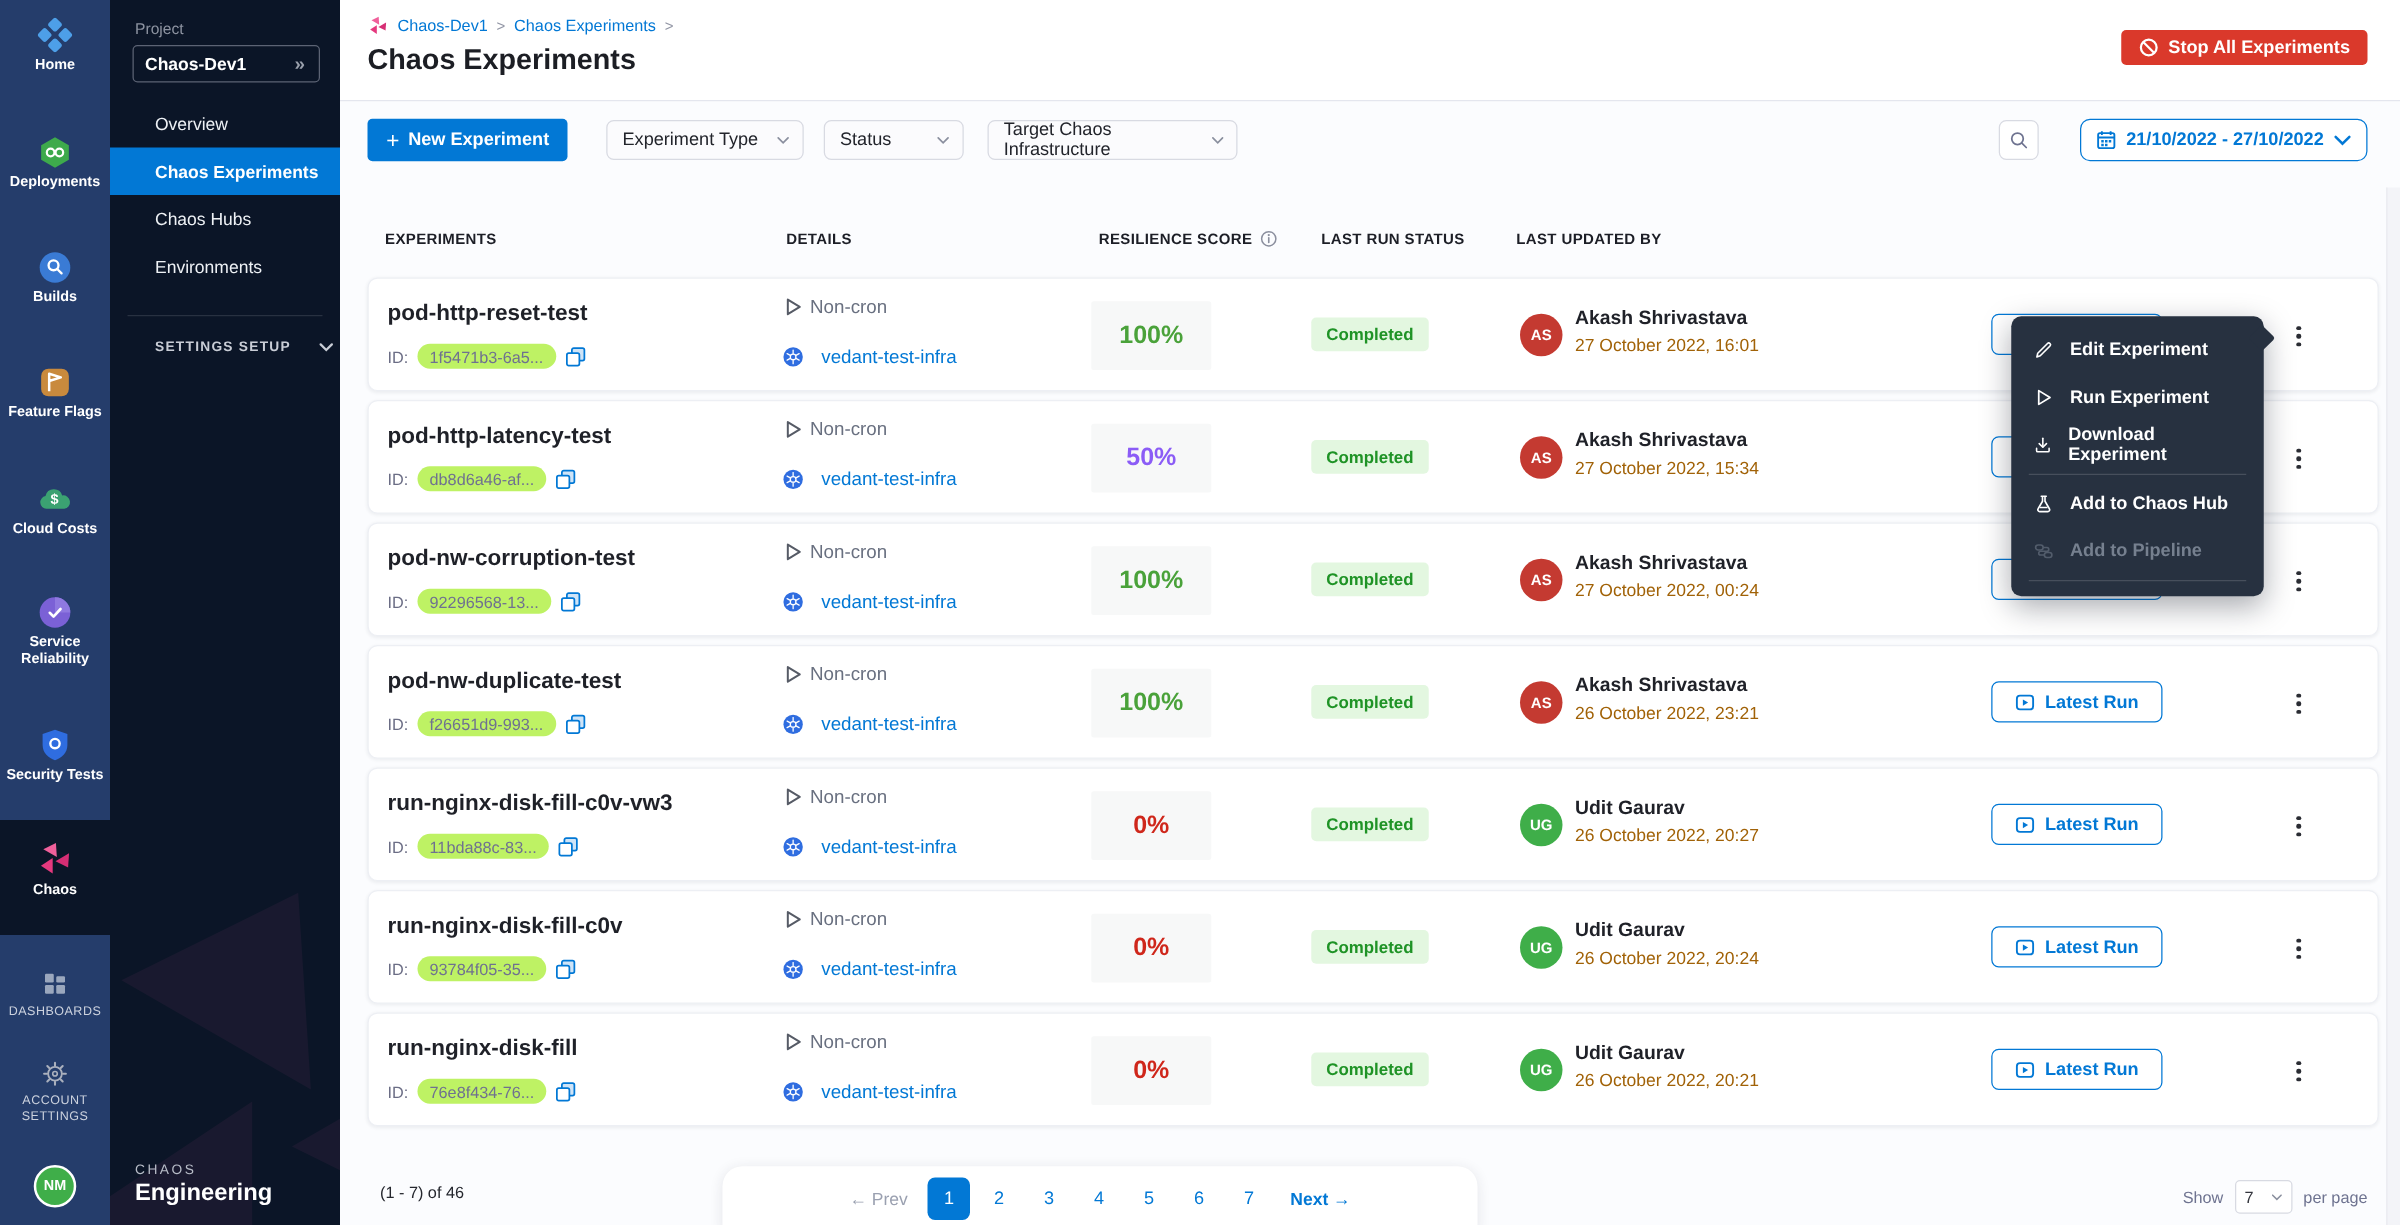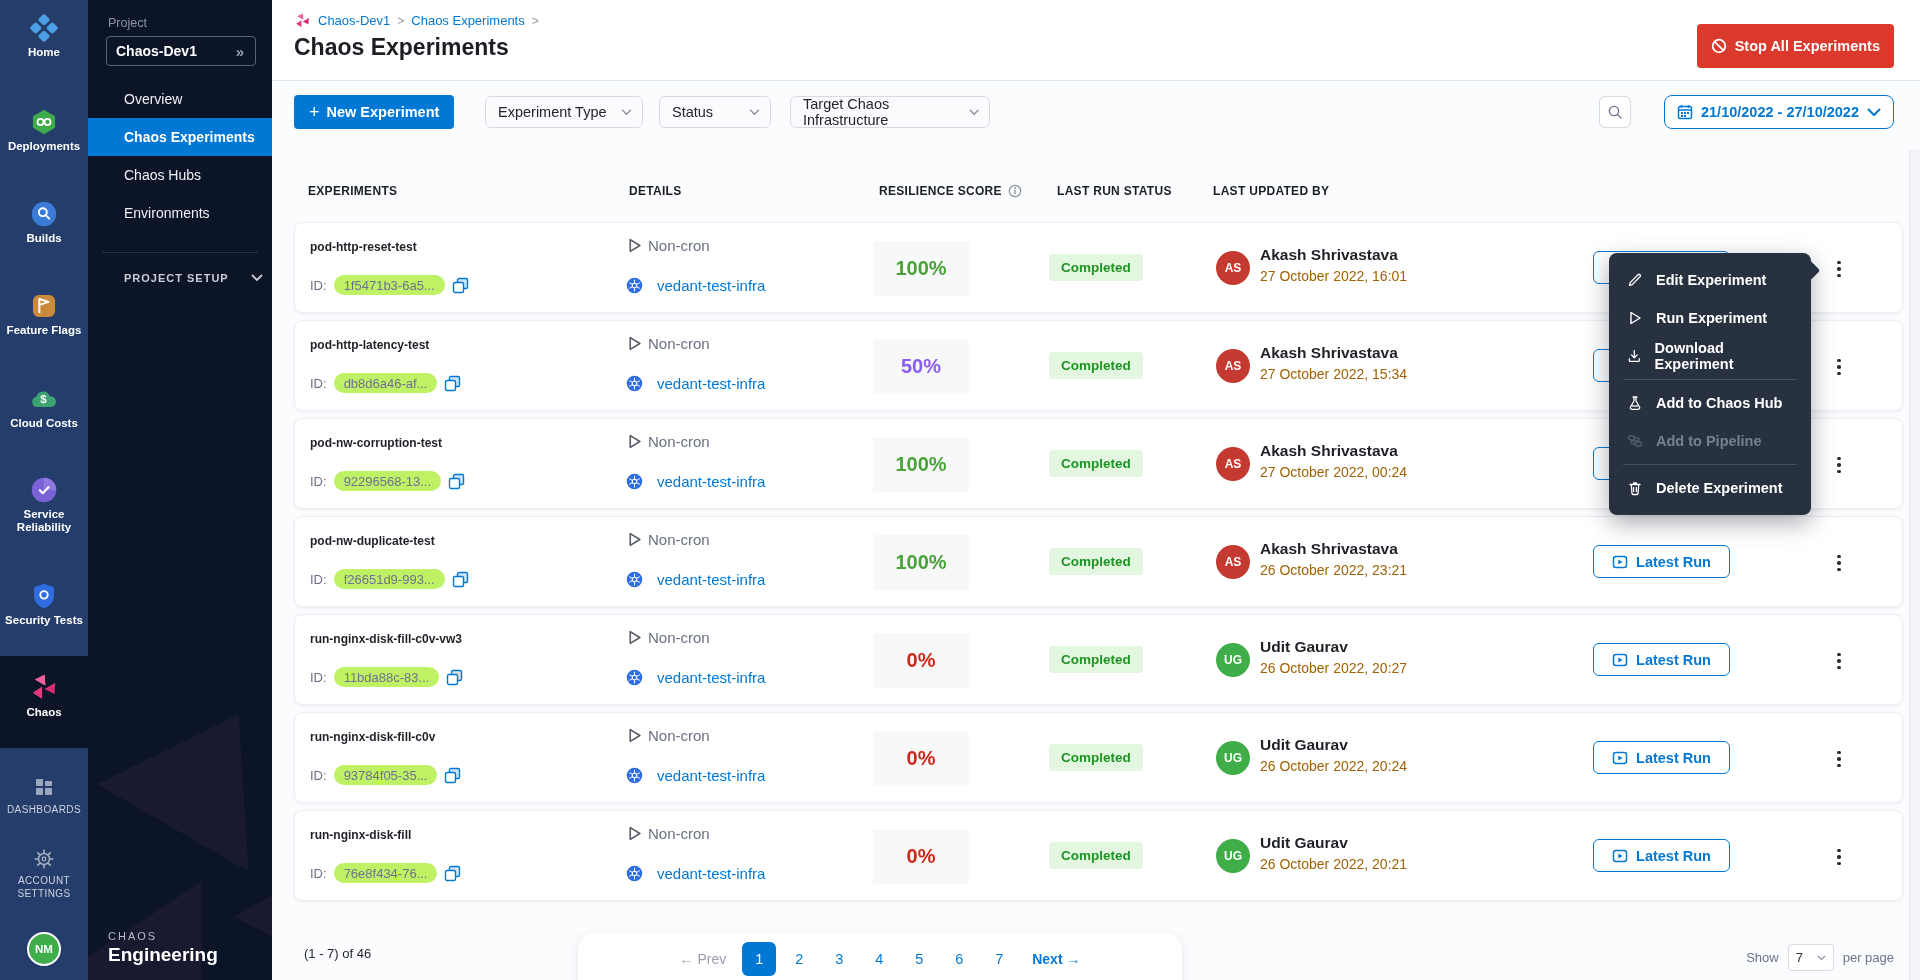--- a/index.html
+++ b/index.html
@@ -37,21 +37,21 @@
   .brand-small { font-size:11px; letter-spacing:2px; color:#b7bcc7; display:block; margin-bottom:2px; }
   .brand-big { font-size:19px; font-weight:700; display:block; }
 
   
   .main { position:relative; flex:1; height:100%; background:#fbfcfe; overflow:hidden; }
   .main-header { position:absolute; left:0; right:0; top:0; height:81px; background:#fff; border-bottom:1px solid #e4e6ee; }
   .breadcrumb { position:absolute; left:22px; top:12px; display:flex; align-items:center; gap:7px; font-size:13px; }
   .crumb-link { color:#0278d5; cursor:pointer; }
   .crumb-sep { color:#9296a5; font-size:12px; }
   .page-title { position:absolute; left:22px; top:34px; font-size:23px; font-weight:700; color:#1c1e24; }
-  .stop-btn { position:absolute; right:26px; top:24px; height:44px; background:#da392b; border-radius:4px;
+  .stop-btn { position:absolute; right:26px; top:24px; height:28px; background:#da392b; border-radius:4px;
     color:#fff; font-size:14.5px; font-weight:700; display:flex; align-items:center; gap:8px; padding:0 14px; }
 
   .toolbar-btn-new { position:absolute; left:22px; top:95px; height:34px; background:#0278d5; border-radius:4px;
     color:#fff; font-size:14.5px; font-weight:700; display:flex; align-items:center; gap:7px; padding:0 15px; }
   .filter-dd { position:absolute; top:96px; height:32px; background:#fbfbfd; border:1px solid #d8dae2;
     border-radius:6px; display:flex; align-items:center; justify-content:space-between; padding:0 10px 0 12px;
     font-size:14.5px; color:#22242b; }
   .dd-type { left:213px; width:158px; }
   .dd-status { left:387px; width:112px; }
   .dd-target { left:518px; width:200px; }
@@ -61,21 +61,21 @@
     background:#fff; color:#0278d5; font-size:14.5px; font-weight:700; display:flex; align-items:center; gap:8px; padding:0 12px; }
 
   
   .col-head { position:absolute; top:184px; font-size:12px; font-weight:700; letter-spacing:.3px; color:#1c1e26; }
   .ch-exp { left:36px; } .ch-det { left:357px; } .ch-score { left:607px; display:flex; gap:6px; align-items:center; }
   .ch-status { left:785px; } .ch-updated { left:941px; }
 
   .rows-wrap { position:absolute; left:22px; top:222px; width:1609px; }
   .exp-card { position:relative; height:91px; margin-bottom:7px; background:#fff; border:1px solid #edeff4;
     border-radius:8px; box-shadow:0 1px 3px rgba(35,38,59,.07); }
-  .exp-name { position:absolute; left:15px; top:17px; font-size:12px; font-weight:700; color:#1f2128; }
+  .exp-name { position:absolute; left:15px; top:17px; font-size:18px; font-weight:700; color:#1f2128; }
   .id-line { position:absolute; left:15px; top:52px; display:flex; align-items:center; gap:7px; font-size:13px; color:#6b6d85; }
   .id-chip { background:#bef264; border-radius:10px; padding:2.5px 10px; font-size:13px; color:#6f7190; }
   .det-line1 { position:absolute; left:331px; top:14px; display:flex; align-items:center; gap:5px;
     font-size:15px; color:#697080; }
   .det-line2 { position:absolute; left:331px; top:54px; display:flex; align-items:center; gap:14px; font-size:15px; }
   .infra-link { color:#0278d5; cursor:pointer; }
   .score { position:absolute; left:578px; top:18px; width:96px; height:55px; background:#f7f8f8; border-radius:2px;
     display:flex; align-items:center; justify-content:center; font-size:20px; font-weight:700; }
   .score.green { color:#4aa23a; } .score.amber { color:#8b5cf6; } .score.red { color:#cf271b; }
   .status-badge { position:absolute; left:754px; top:31px; height:27px; background:#e3f7e0; border-radius:4px;
@@ -232,21 +232,21 @@
     <span class="collapse-btn">»</span>
   </div>
   <ul class="pnav-list">
     <li class="pnav-item">Overview</li>
     <li class="pnav-item active">Chaos Experiments</li>
     <li class="pnav-item">Chaos Hubs</li>
     <li class="pnav-item">Environments</li>
   </ul>
   <div class="pnav-divider"></div>
   <div class="pnav-section">
-    <span>PROJECT SETUP</span>
+    <span>SETTINGS SETUP</span>
     <svg width="12" height="8" viewBox="0 0 12 8">
       <polyline points="1.5,1.5 6,6 10.5,1.5" fill="none" stroke="#c9cdd6" stroke-width="1.8" stroke-linecap="round"></polyline>
     </svg>
   </div>
   <div class="pnav-brand">
     <span class="brand-small">CHAOS</span>
     <span class="brand-big">Engineering</span>
   </div>
 </nav>
 
@@ -700,28 +700,20 @@
     </div>
     <div class="ctx-item disabled">
       <svg width="16" height="16" viewBox="0 0 16 16">
         <rect x="1.5" y="3" width="6" height="4" rx="2" fill="none" stroke="#76808f" stroke-width="1.3"></rect>
         <rect x="8.5" y="9" width="6" height="4" rx="2" fill="none" stroke="#76808f" stroke-width="1.3"></rect>
         <path d="M7.5 5 h3 a1.5 1.5 0 0 1 0 3 h-5 a1.5 1.5 0 0 0 0 3 h3" fill="none" stroke="#76808f" stroke-width="1.3"></path>
       </svg>
       <span>Add to Pipeline</span>
     </div>
     <div class="ctx-divider"></div>
-    <div class="ctx-item">
-      <svg width="16" height="16" viewBox="0 0 16 16">
-        <path d="M3 4.5 h10 M6.5 4.5 v-1.5 h3 v1.5 M4.3 4.5 l0.7 9 a1 1 0 0 0 1 1 h4 a1 1 0 0 0 1 -1 l0.7 -9" fill="none" stroke="#fff" stroke-width="1.3" stroke-linecap="round" stroke-linejoin="round"></path>
-        <line x1="6.6" y1="7" x2="6.6" y2="12" stroke="#fff" stroke-width="1.2"></line>
-        <line x1="9.4" y1="7" x2="9.4" y2="12" stroke="#fff" stroke-width="1.2"></line>
-      </svg>
-      <span>Delete Experiment</span>
-    </div>
   </div>
 
   <div class="pg-summary">(1 - 7) of 46</div>
   <div class="pg-pill">
     <button class="pg-prev">← Prev</button>
     <span style="display:flex;gap:6px;">
         <button class="page-btn active">1</button>
         <button class="page-btn">2</button>
         <button class="page-btn">3</button>
         <button class="page-btn">4</button>

